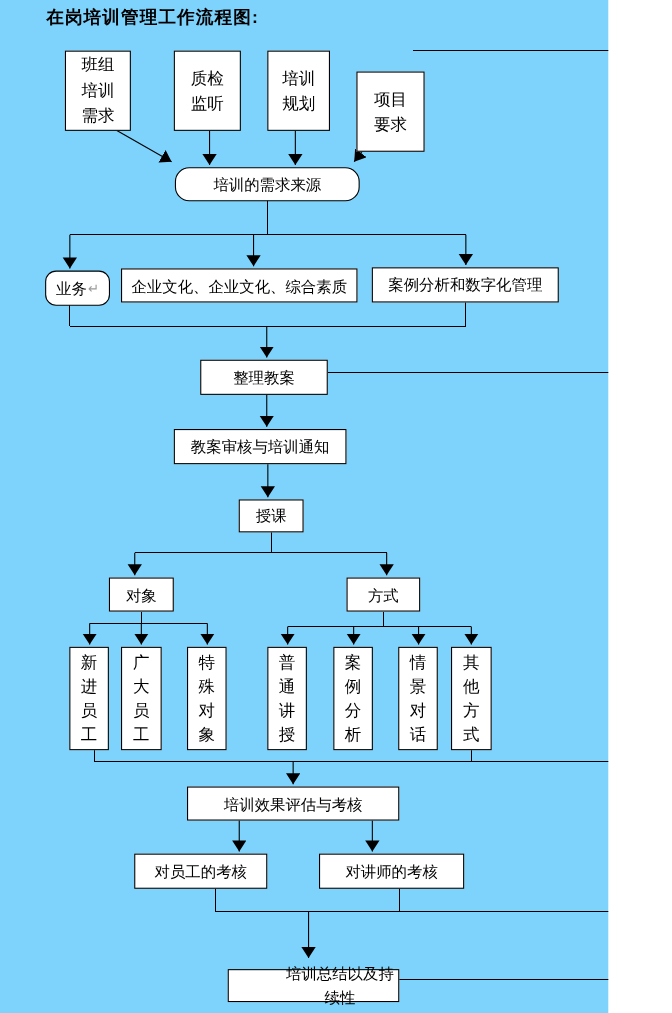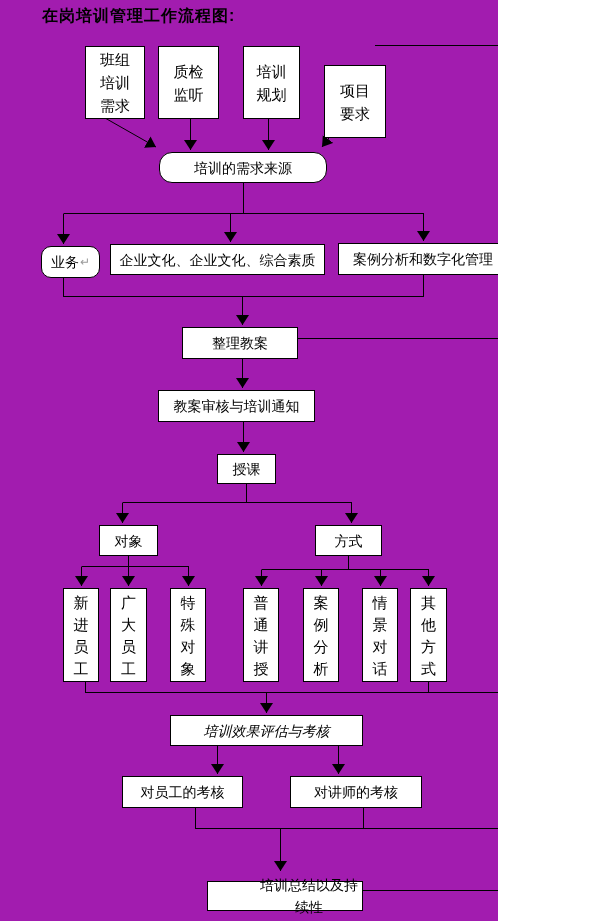--- a/index.html
+++ b/index.html
@@ -1,19 +1,19 @@
 <!DOCTYPE html>
 <html><head>
 <meta charset="utf-8">
 <style>
   html,body{margin:0;padding:0;background:#ffffff;}
   #canvas{
     position:relative;
-    width:498px;height:921px;
-    background:#a21caf;
+    width:553px;height:921px;
+    background:#7dd3fc;
     font-family:"Liberation Sans", sans-serif;
     color:#000;
     overflow:hidden;
   }
   #lines{position:absolute;left:0;top:0;width:611px;height:921px;}
   .title{
     position:absolute;left:42px;top:6px;
     font-size:16px;font-weight:bold;letter-spacing:1px;
     white-space:nowrap;
   }
@@ -142,21 +142,21 @@
       <line x1="567.5" y1="890.5" x2="567.5" y2="869" marker-end="url(#ah)"></line>
 
       <line x1="567.5" y1="225" x2="567.5" y2="407" marker-start="url(#ah)" marker-end="url(#ah)"></line>
       <line x1="567.5" y1="463" x2="567.5" y2="691" marker-start="url(#ah)" marker-end="url(#ah)"></line>
       <line x1="567.5" y1="733" x2="567.5" y2="817" marker-start="url(#ah)" marker-end="url(#ah)"></line>
     </g>
   </svg>
 
   <div class="title">在岗培训管理工作流程图:</div>
 
-  <div class="box src" style="left:85px;top:46px;width:60px;height:73px;text-align:center;">班组
+  <div class="box src" style="left:59px;top:46px;width:60px;height:73px;text-align:center;">班组
 培训
 需求</div>
   <div class="box src" style="left:158px;top:46px;width:61px;height:73px;">质检
 监听</div>
   <div class="box src" style="left:243px;top:46px;width:57px;height:73px;">培训
 规划</div>
   <div class="box src" style="left:324px;top:46px;width:62px;height:73px;margin-top:19px;">项目
 要求</div>
 
   <div class="box" style="left:159px;top:152px;width:168px;height:31px;border-radius:13px;">培训的需求来源</div>
@@ -197,21 +197,21 @@
 析</div>
   <div class="box vbox" style="left:362px;top:588px;width:36px;height:94px;">情
 景
 对
 话</div>
   <div class="box vbox" style="left:410px;top:588px;width:37px;height:94px;">其
 他
 方
 式</div>
 
-  <div class="box" style="left:170px;top:715px;width:193px;height:31px;font-style:italic;">培训效果评估与考核</div>
+  <div class="box" style="left:170px;top:715px;width:193px;height:31px;">培训效果评估与考核</div>
   <div class="box" style="left:290px;top:776px;width:132px;height:32px;">对讲师的考核</div>
   <div class="box" style="left:122px;top:776px;width:121px;height:32px;">对员工的考核</div>
 
   <div class="box" style="left:207px;top:881px;width:156px;height:30px;padding-left:48px;">培训总结以及持续性</div>
 
   <div class="pdca-letter pdca-p" style="left:568px;top:170px;">P</div>
   <div class="pdca-letter" style="left:555px;top:436px;">D</div>
   <div class="pdca-letter" style="left:557px;top:704px;">C</div>
   <div class="pdca-letter" style="left:556px;top:838px;">A</div>
 

